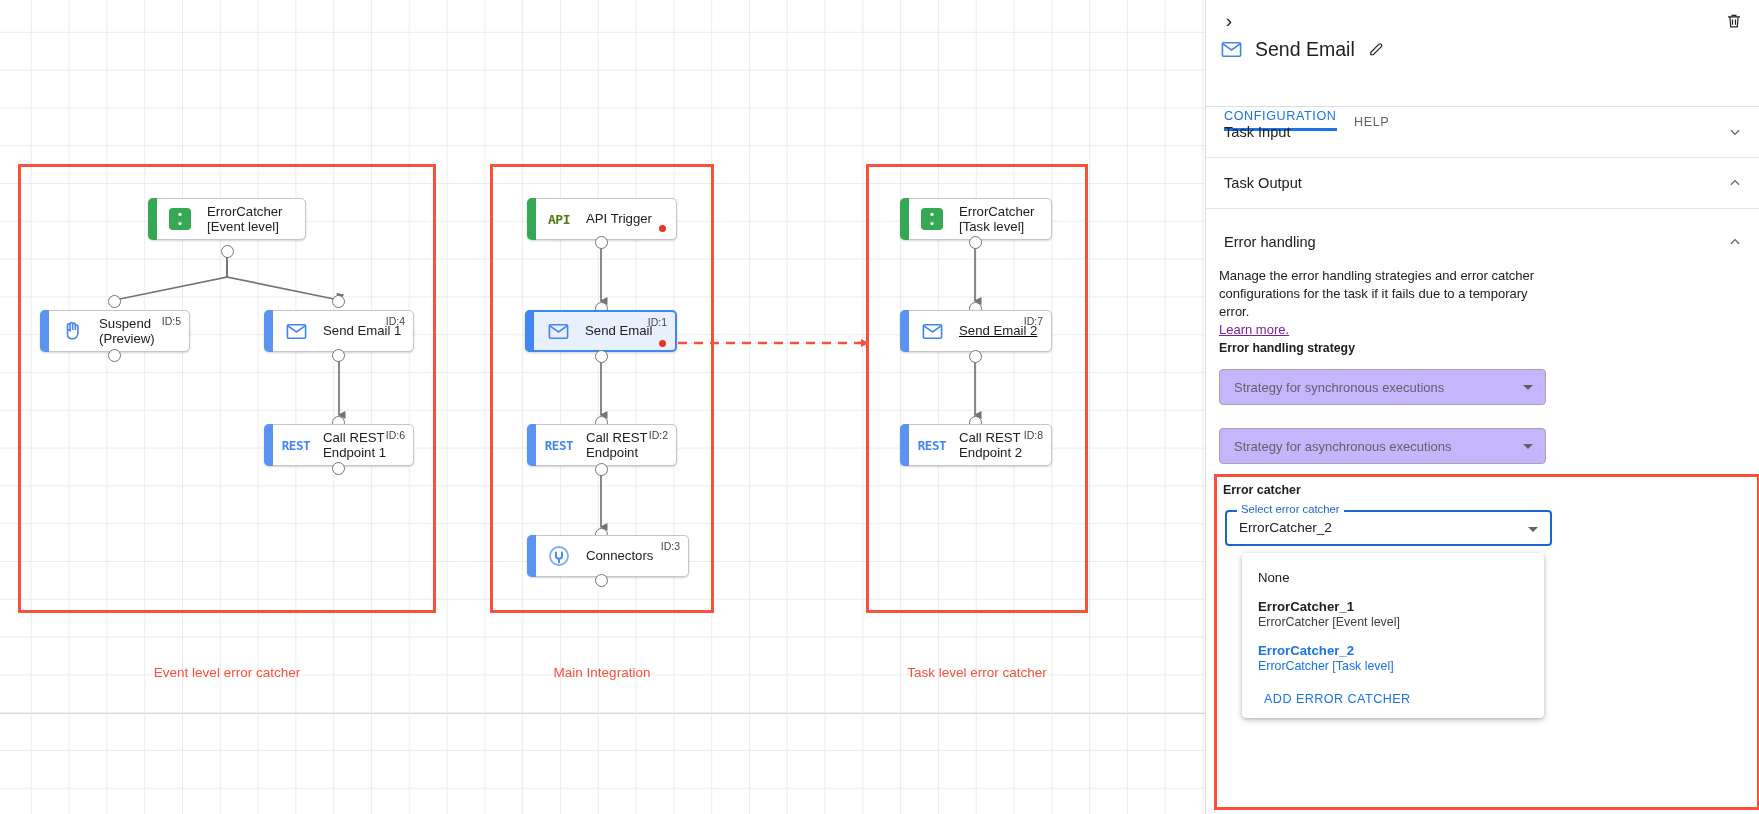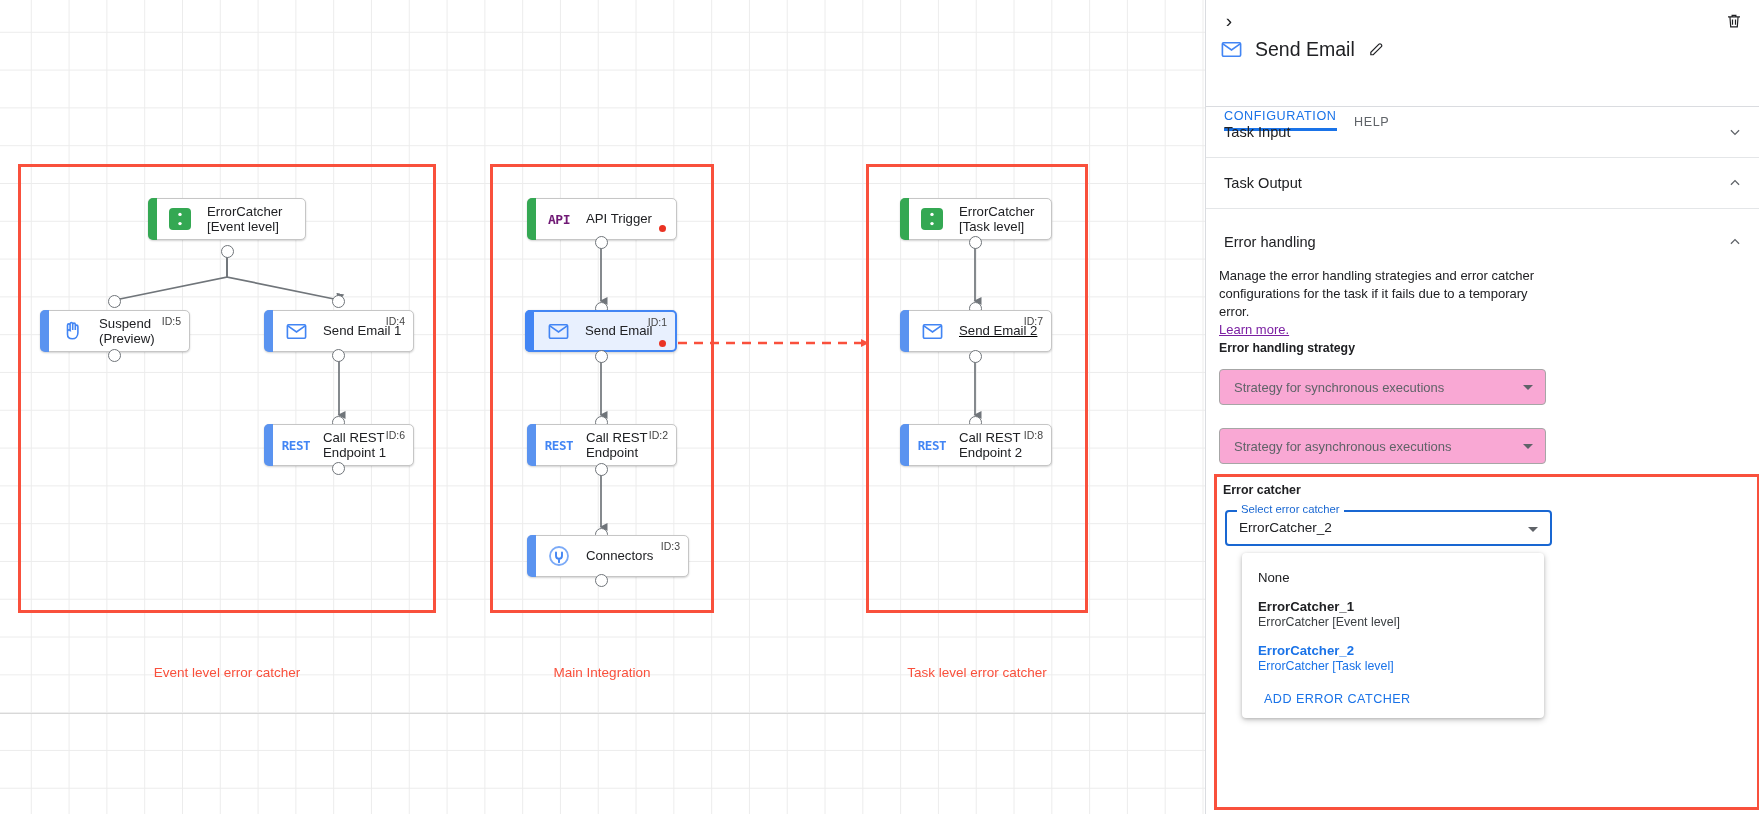--- a/index.html
+++ b/index.html
@@ -143,21 +143,21 @@
 
   .err-body { position:absolute; left:0; top:267px; width:554px; }
   .err-desc { position:absolute; left:13px; top:0; width:330px;
               font-size:13px; color:#202124; line-height:1.38; }
   .learn { color:#7b1fa2; text-decoration:underline; cursor:pointer; }
   .err-strategy-label { position:absolute; left:13px; top:74px; font-size:12.3px;
                         font-weight:bold; color:#202124; }
 
   .select-box {
     position:absolute; height:36px; border:1px solid #a6a6a6; border-radius:4px;
-    background:#f9a8d4; display:flex; align-items:center; cursor:pointer;
+    background:#c4b5fd; display:flex; align-items:center; cursor:pointer;
   }
   .select-box .sv { margin-left:14px; font-size:13px; color:#5f6368; }
   .caret { position:absolute; right:12px; width:0; height:0;
            border-left:5px solid transparent; border-right:5px solid transparent;
            border-top:5px solid #5f6368; }
 
   #sel-sync  { left:13px; top:102px; width:327px; }
   #sel-async { left:13px; top:161px; width:327px; }
 
   
@@ -288,21 +288,21 @@
       </span>
       <span class="ttl">Call REST
 Endpoint 1</span>
       <span class="idtag">ID:6</span>
     </div>
     <div class="port" style="left:332px; top:462px;"></div>
 
     <div class="node green" style="left:527px; top:198px; width:150px;">
       <span class="accent"></span>
       <span class="ico">
-        <span style="font-family:'DejaVu Sans Mono', monospace; font-size:13px; font-weight:bold; color:#701a75; letter-spacing:-.5px;">API</span>
+        <span style="font-family:'DejaVu Sans Mono', monospace; font-size:13px; font-weight:bold; color:#4d7c0f; letter-spacing:-.5px;">API</span>
       </span>
       <span class="ttl">API Trigger</span>
     </div>
     <div class="redport" style="left:659px; top:225px;"></div>
     <div class="port" style="left:595px; top:236px;"></div>
 
     <div class="port" style="left:595px; top:302px;"></div>
     <div class="node blue selected" style="left:525px; top:310px; width:152px;">
       <span class="accent"></span>
       <span class="ico">

